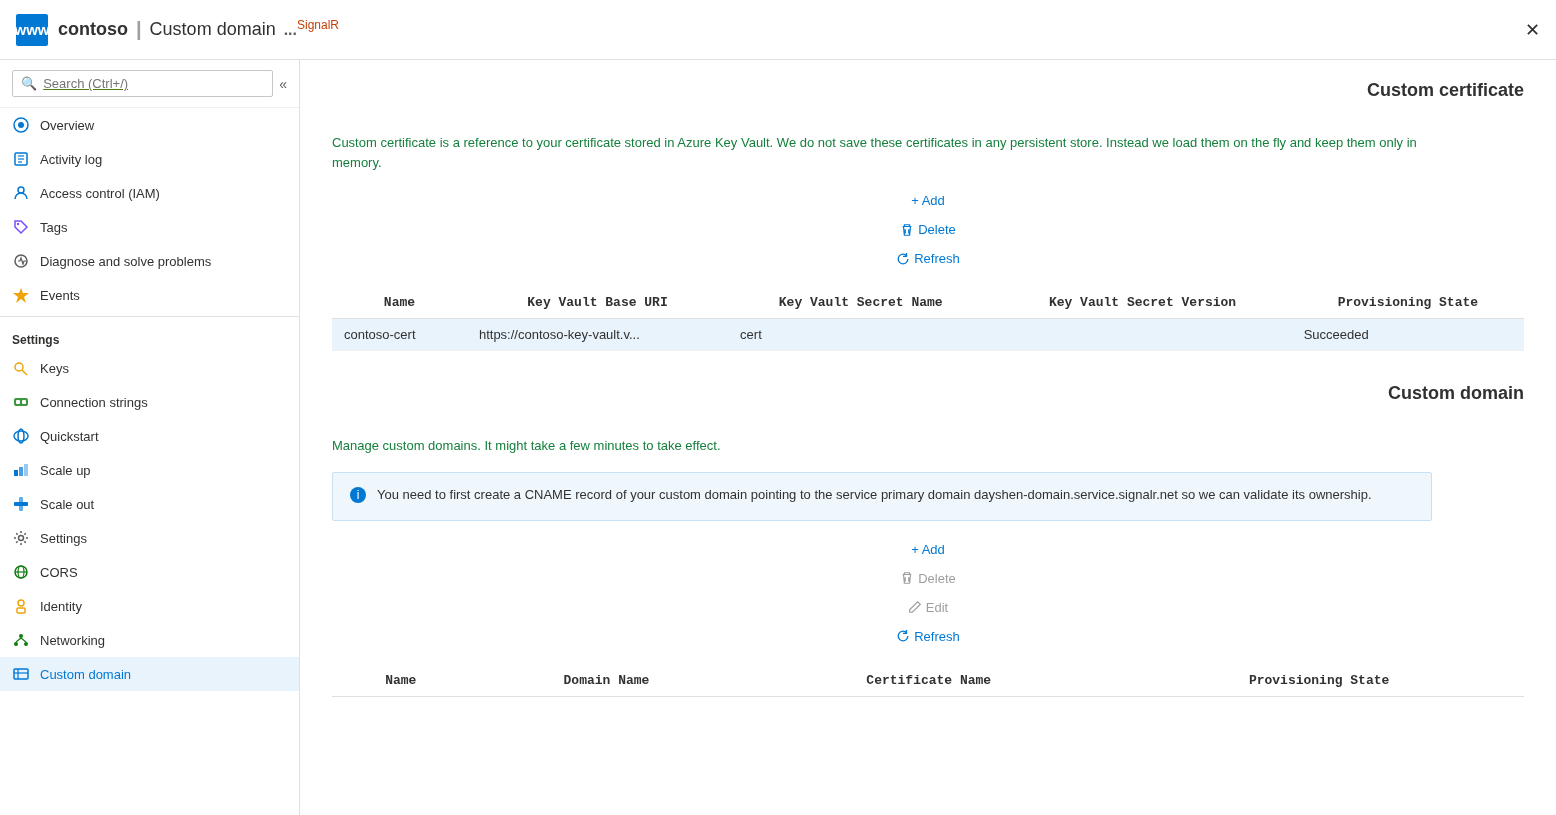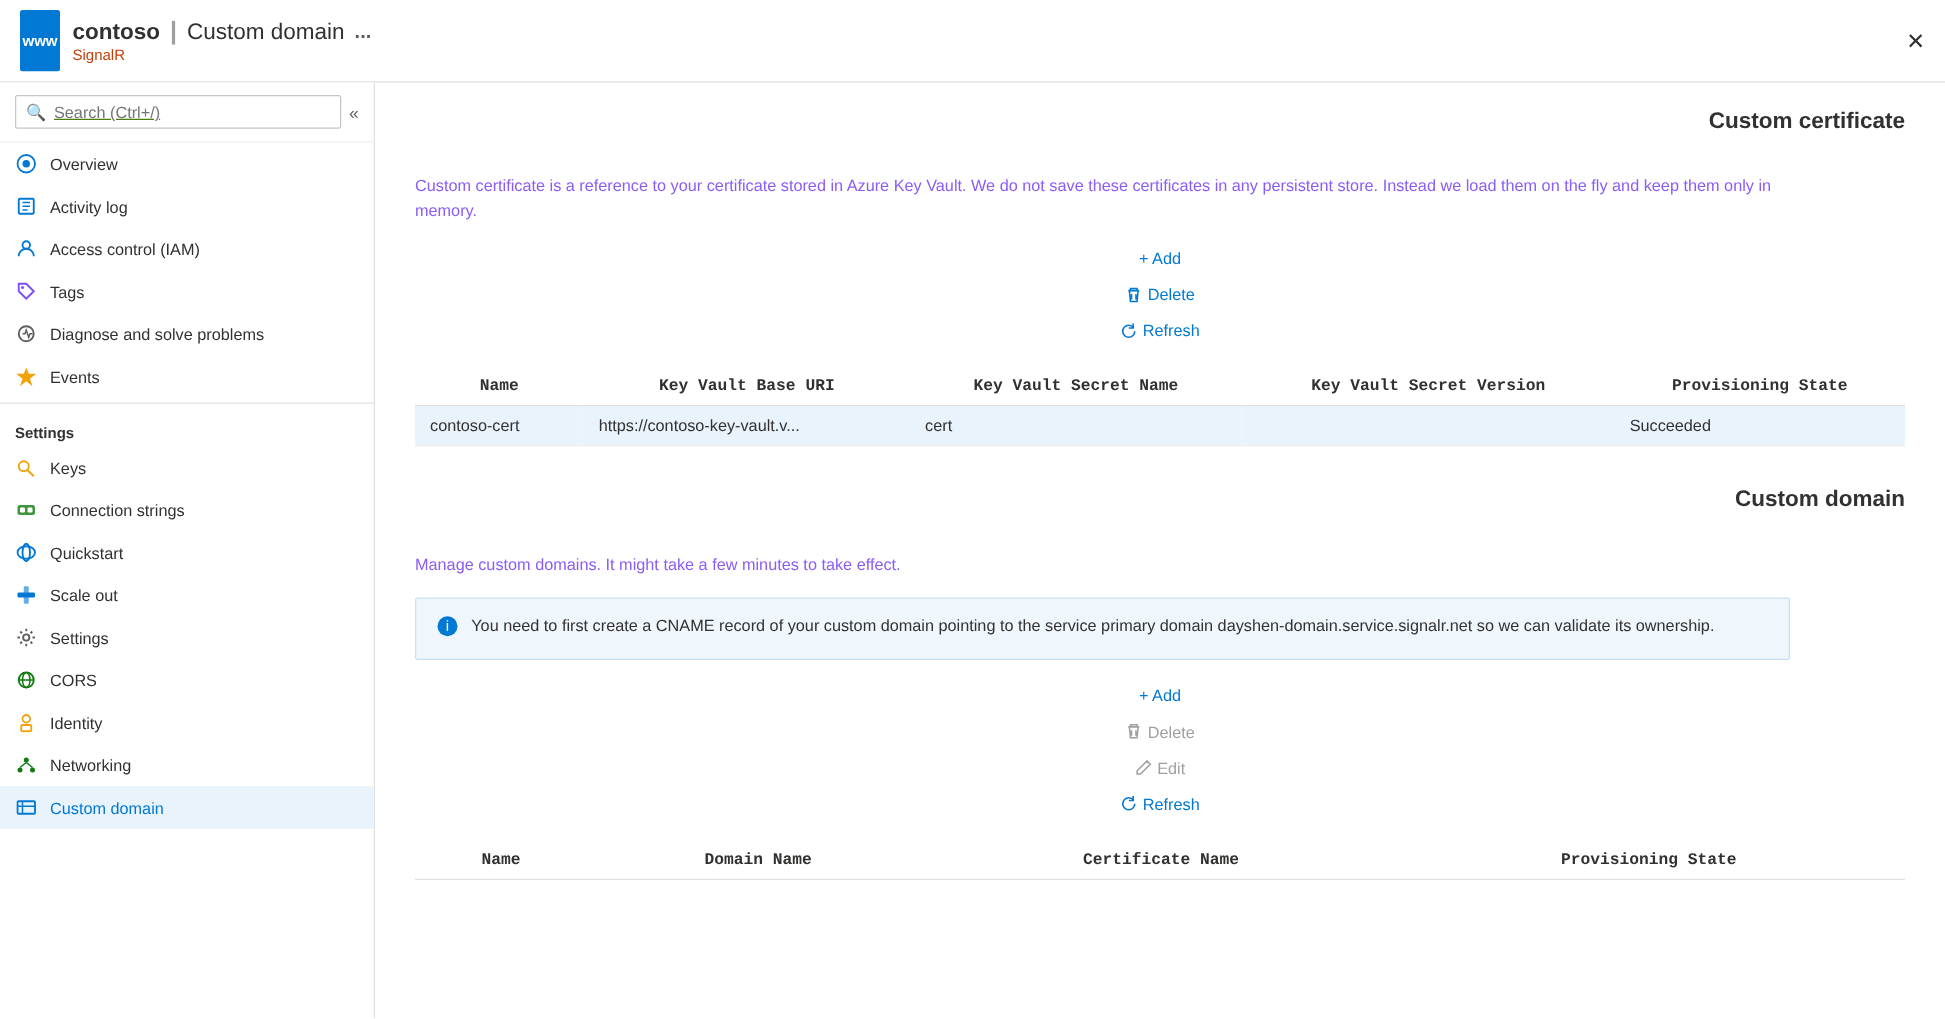--- a/index.html
+++ b/index.html
@@ -5,24 +5,24 @@
     * { box-sizing: border-box; margin: 0; padding: 0; }
     body { font-family: 'Segoe UI', Arial, sans-serif; font-size: 13px; color: #323130; background: #fff; display: flex; flex-direction: column; height: 815px; overflow: hidden; }
 
     .title-bar {
       display: flex; align-items: center; justify-content: space-between;
       padding: 8px 16px; border-bottom: 1px solid #e0e0e0; background: #fff;
       min-height: 60px;
     }
     .title-left { display: flex; align-items: center; gap: 10px; }
     .title-icon {
-      width: 32px; height: 49px; background: #0078d4; border-radius: 2px;
-      display: flex; align-items: center; justify-content: center; color: #fff; font-size: 12px; font-weight: bold;
-    }
-    .title-text { display: flex; flex-direction: column; justify-content: center; }
+      width: 32px; height: 32px; background: #0078d4; border-radius: 2px;
+      display: flex; align-items: center; justify-content: center; color: #fff; font-size: 15px; font-weight: bold;
+    }
+    .title-text { display: flex; flex-direction: row; justify-content: center; }
     .title-main { font-size: 18px; font-weight: 600; color: #323130; display: flex; align-items: center; gap: 8px; }
     .title-sub { font-size: 12px; color: #c2410c; }
     .title-separator { color: #a19f9d; font-size: 20px; }
     .title-resource { font-size: 18px; font-weight: 400; color: #323130; }
     .title-more { color: #605e5c; cursor: pointer; font-size: 16px; }
     .close-btn { cursor: pointer; font-size: 18px; color: #323130; }
 
     .main-layout { display: flex; flex: 1; overflow: hidden; }
 
     .sidebar {
@@ -56,21 +56,21 @@
     }
 
     .content {
       flex: 1; overflow-y: auto; padding: 20px 32px;
     }
 
     .section-title {
       font-size: 18px; font-weight: 600; color: #323130; margin-bottom: 8px; text-align: right;
     }
     .section-desc {
-      font-size: 13px; color: #8b5cf6; margin-bottom: 16px; line-height: 1.5;
+      font-size: 13px; color: #15803d; margin-bottom: 16px; line-height: 1.5;
       max-width: 1100px;
       margin-top: 32px;
     }
 
     .toolbar {
       display: flex; align-items: center; gap: 4px; margin-bottom: 16px; flex-direction: column;
     }
     .tool-btn {
       display: flex; align-items: center; gap: 4px; padding: 5px 10px;
       border: none; background: transparent; cursor: pointer;
@@ -209,20 +209,30 @@
       <span>Connection strings</span>
     </div>
     <div class="nav-item">
       <span class="nav-icon">
         <svg width="16" height="16" viewBox="0 0 16 16">
             <ellipse cx="8" cy="8" rx="7" ry="5" fill="none" stroke="#0078d4" stroke-width="1.5"></ellipse>
             <ellipse cx="8" cy="8" rx="3" ry="7" fill="none" stroke="#0078d4" stroke-width="1.5"></ellipse>
           </svg>
       </span>
       <span>Quickstart</span>
+    </div>
+    <div class="nav-item">
+      <span class="nav-icon">
+        <svg width="16" height="16" viewBox="0 0 16 16">
+            <rect x="1" y="8" width="4" height="6" fill="#0078d4"></rect>
+            <rect x="6" y="5" width="4" height="9" fill="#0078d4" opacity="0.7"></rect>
+            <rect x="11" y="2" width="4" height="12" fill="#0078d4" opacity="0.4"></rect>
+          </svg>
+      </span>
+      <span>Scale up</span>
     </div>
     <div class="nav-item">
       <span class="nav-icon">
         <svg width="16" height="16" viewBox="0 0 16 16">
             <rect x="1" y="6" width="14" height="4" fill="#0078d4" rx="1"></rect>
             <rect x="6" y="1" width="4" height="14" fill="#0078d4" rx="1" opacity="0.6"></rect>
           </svg>
       </span>
       <span>Scale out</span>
     </div>

